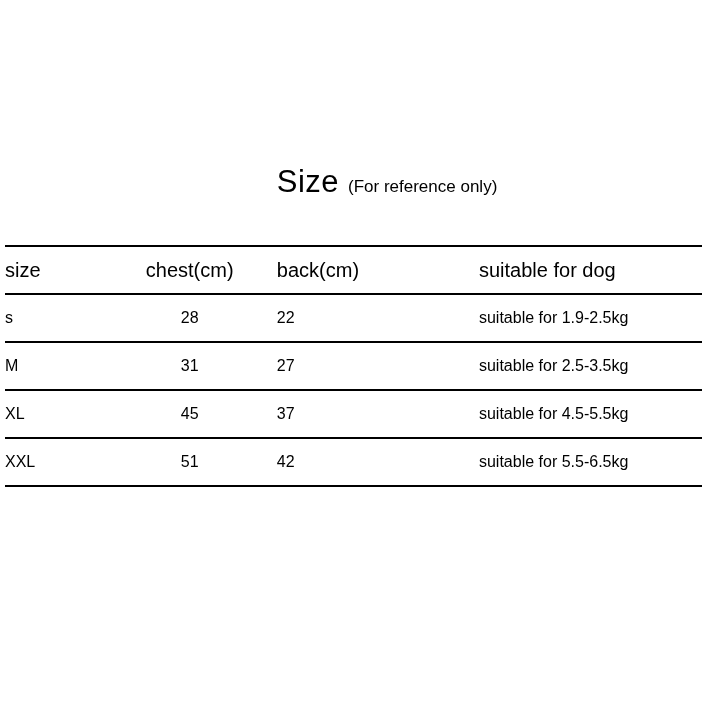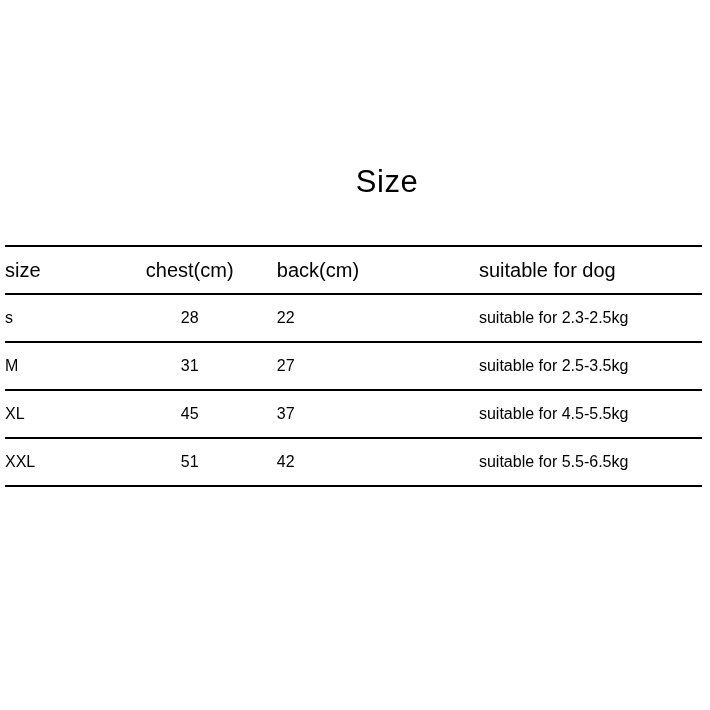--- a/index.html
+++ b/index.html
@@ -58,37 +58,38 @@
   .col-size     { width: 14%; text-align: left;  padding-left: 12px; }
   .col-chest    { width: 25%; text-align: center; }
   .col-back     { width: 29%; text-align: left; }
   .col-suitable { text-align: left; padding-right: 16px; }
 </style>
 </head>
 <body>
 
 <div class="title-row">
   <span class="title-main">Size</span>
+  <span class="title-note">(For reference only)</span>
 </div>
 
 <table class="size-table">
   <thead>
     <tr>
       <th class="col-size">size</th>
       <th class="col-chest">chest(cm)</th>
       <th class="col-back">back(cm)</th>
       <th class="col-suitable">suitable for dog</th>
     </tr>
   </thead>
   <tbody>
     <tr>
       <td class="col-size">s</td>
       <td class="col-chest">28</td>
       <td class="col-back">22</td>
-      <td class="col-suitable">suitable for 2.3-2.5kg</td>
+      <td class="col-suitable">suitable for 1.9-2.5kg</td>
     </tr>
     <tr>
       <td class="col-size">M</td>
       <td class="col-chest">31</td>
       <td class="col-back">27</td>
       <td class="col-suitable">suitable for 2.5-3.5kg</td>
     </tr>
     <tr>
       <td class="col-size">XL</td>
       <td class="col-chest">45</td>

